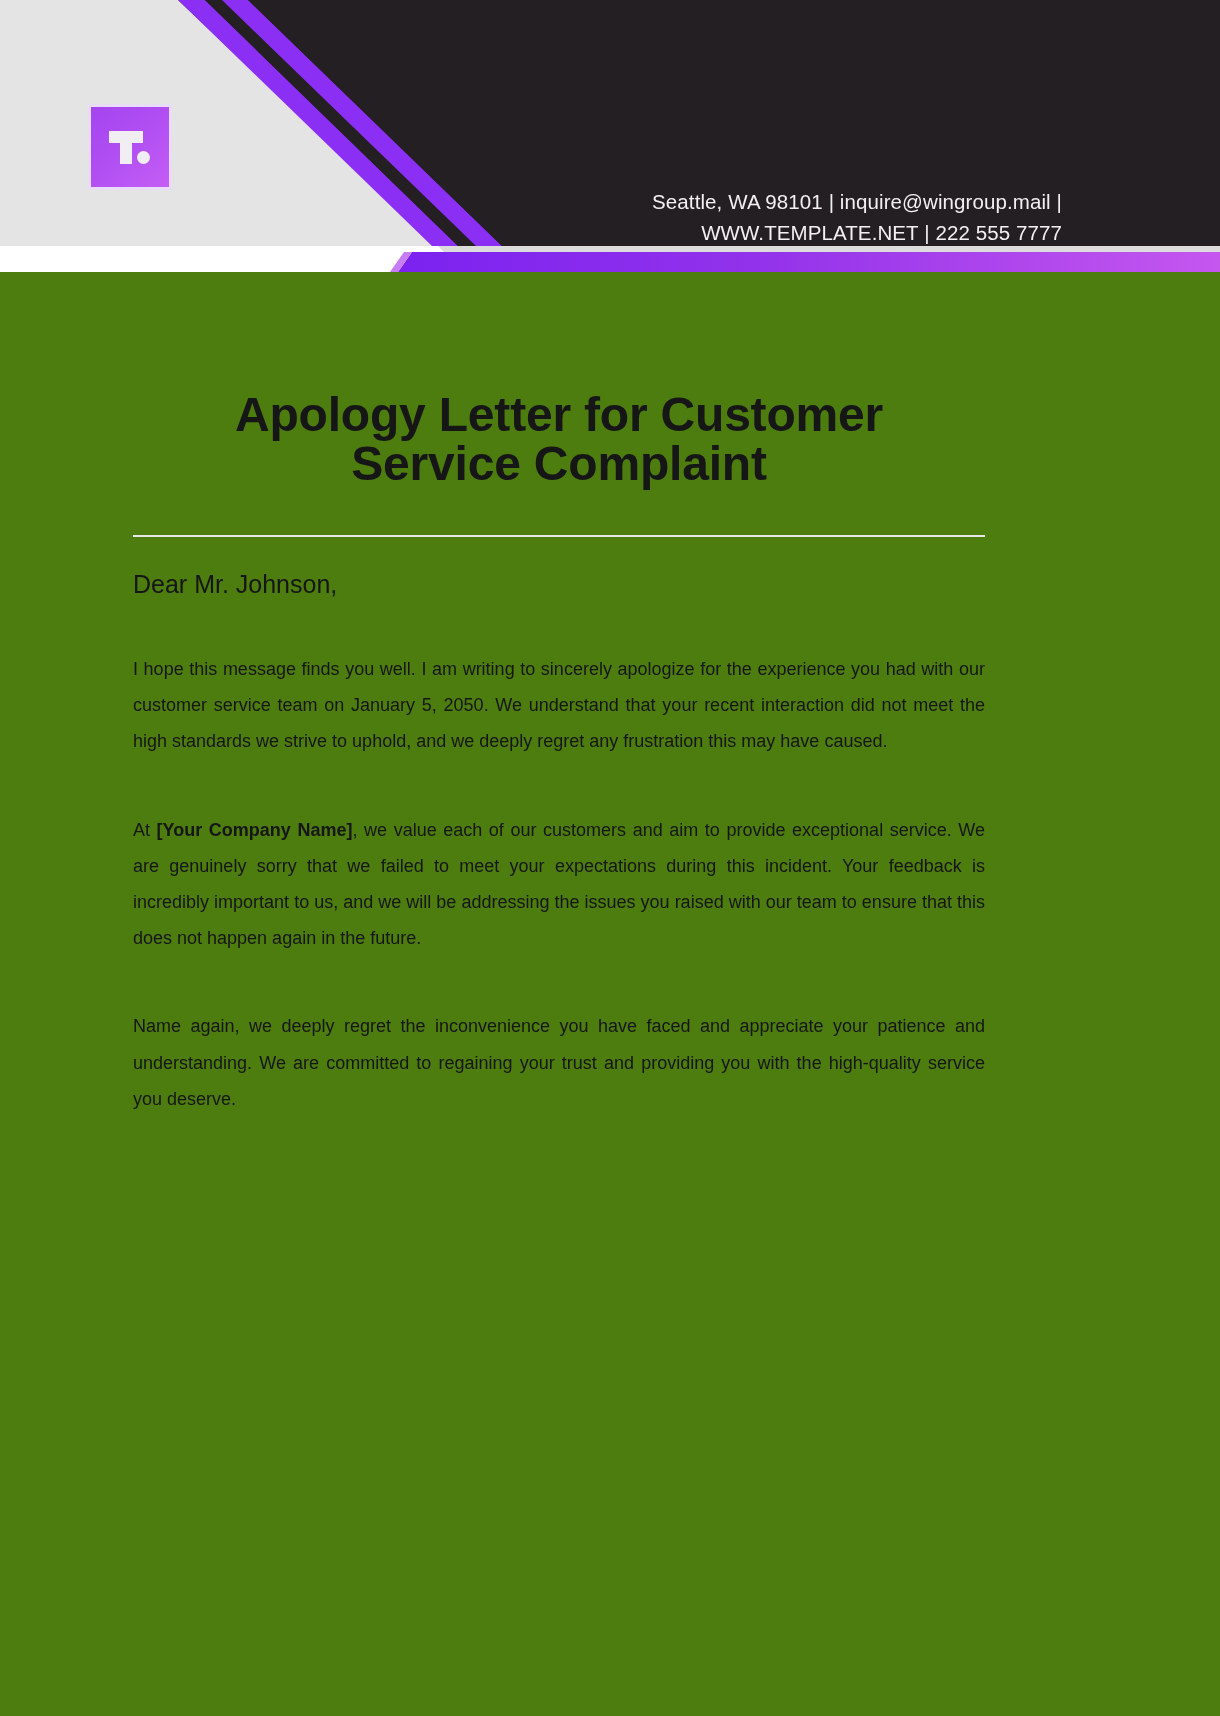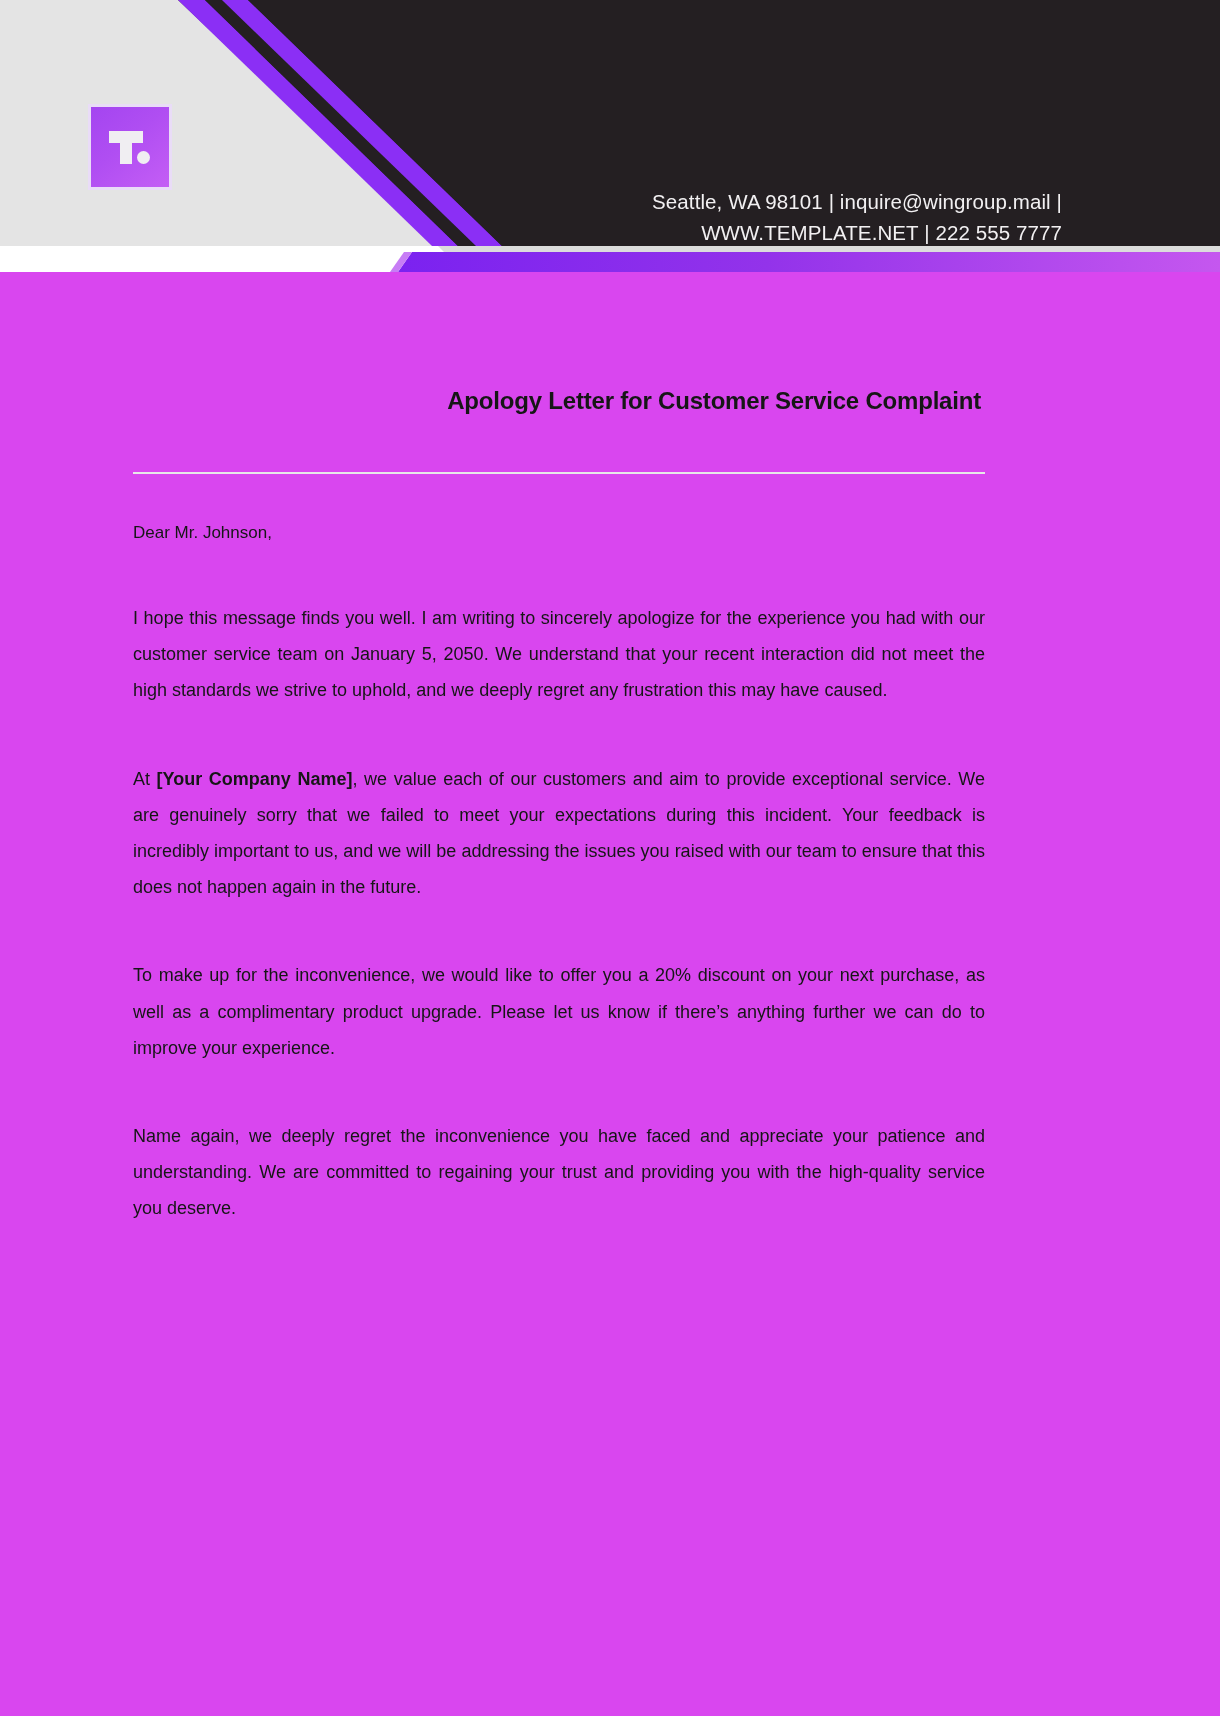--- a/index.html
+++ b/index.html
@@ -11,21 +11,21 @@
   body {
     font-family: "Liberation Sans", sans-serif;
     color: #1a1a1a;
     -webkit-font-smoothing: antialiased;
   }
 
   .page {
     position: relative;
     width: 1220px;
     height: 1716px;
-    background: #d946ef;
+    background: #4d7c0f;
     overflow: hidden;
   }
 
   
   .letterhead {
     position: absolute;
     top: 0;
     left: 0;
     width: 1220px;
     height: 272px;
@@ -99,42 +99,42 @@
 
   
   .content {
     position: absolute;
     left: 133px;
     top: 0;
     width: 852px;
   }
 
   .doc-title {
-    margin: 4px;
+    margin: 18px;
     padding-top: 372px;
-    font-size: 24px;
+    font-size: 48px;
     line-height: 49px;
     font-weight: bold;
-    text-align: right;
+    text-align: center;
     color: #161616;
     letter-spacing: -0.2px;
   }
 
   .divider {
     margin-top: 47px;
     height: 2px;
     width: 100%;
     background: #e8e8e8;
     border: 0;
   }
 
   .salutation {
     margin: 0;
-    padding-top: 44px;
-    font-size: 17px;
+    padding-top: 32px;
+    font-size: 25px;
     line-height: 30px;
     color: #161616;
     text-align: left;
   }
 
   .para {
     margin: 0;
     padding-top: 52px;
     font-size: 18px;
     line-height: 36.2px;
@@ -197,19 +197,18 @@
     <h1 class="doc-title">Apology Letter for Customer Service Complaint</h1>
 
     <div class="divider"></div>
 
     <p class="salutation">Dear Mr. Johnson,</p>
 
     <p class="para">I hope this message finds you well. I am writing to sincerely apologize for the experience you had with our customer service team on January 5, 2050. We understand that your recent interaction did not meet the high standards we strive to uphold, and we deeply regret any frustration this may have caused.</p>
 
     <p class="para"><span>At </span><b>[Your Company Name]</b><span>, we value each of our customers and aim to provide exceptional service. We are genuinely sorry that we failed to meet your expectations during this incident. Your feedback is incredibly important to us, and we will be addressing the issues you raised with our team to ensure that this does not happen again in the future.</span></p>
 
-    <p class="para">To make up for the inconvenience, we would like to offer you a 20% discount on your next purchase, as well as a complimentary product upgrade. Please let us know if there’s anything further we can do to improve your experience.</p>
 
     <p class="para">Name again, we deeply regret the inconvenience you have faced and appreciate your patience and understanding. We are committed to regaining your trust and providing you with the high-quality service you deserve.</p>
 
   </div>
 
 </div>
 
 </body></html>

